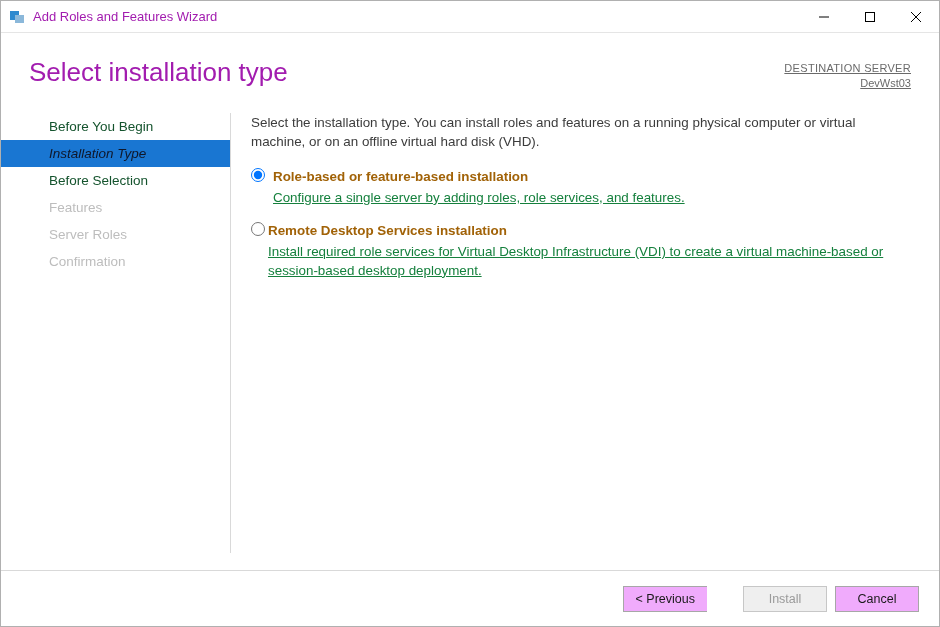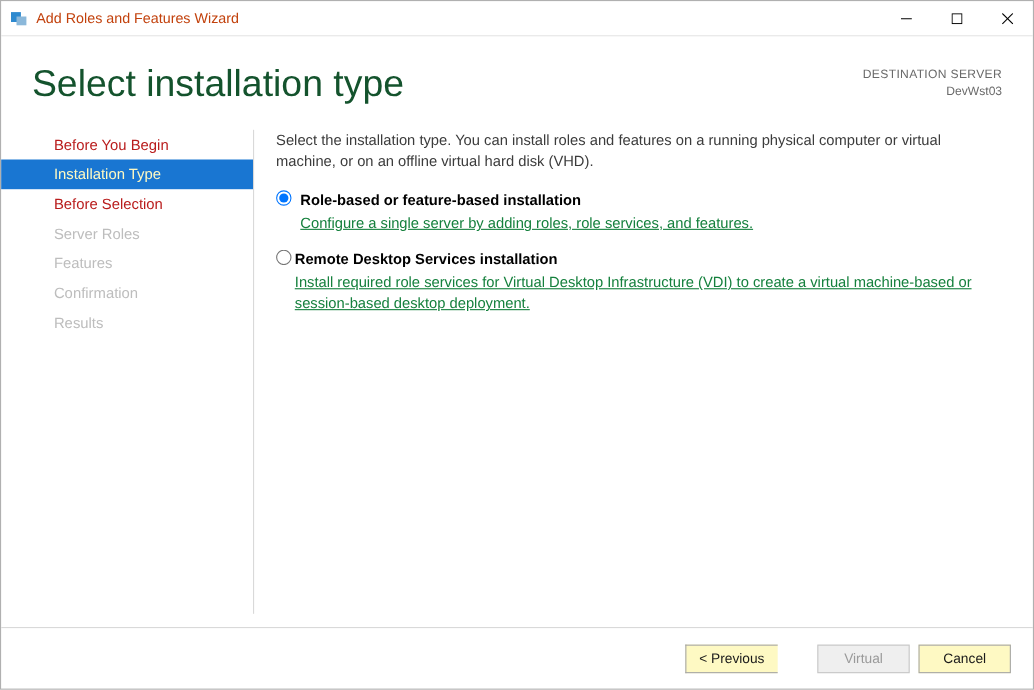--- a/index.html
+++ b/index.html
@@ -20,101 +20,103 @@
       display: flex;
       align-items: center;
       padding: 0 0 0 8px;
       border-bottom: 1px solid #e5e5e5;
     }
     .titlebar-icon {
       width: 16px; height: 16px;
       margin-right: 8px;
       display: inline-block;
     }
-    .titlebar-text { flex: 1; font-size: 13px; color: #c2410c; }
+    .titlebar-text { flex: 1; font-size: 13px; color: #a21caf; }
     .winbtns { display: flex; height: 100%; }
     .winbtn {
       width: 46px; height: 100%;
       display: flex; align-items: center; justify-content: center;
       cursor: default;
     }
     .winbtn svg { width: 10px; height: 10px; }
     .header {
       padding: 24px 28px 8px 28px;
       display: flex;
       align-items: flex-start;
     }
     .page-title {
-      font-size: 34px;
+      font-size: 26px;
       font-weight: 300;
-      color: #14532d;
+      color: #a21caf;
       flex: 1;
     }
     .dest {
       text-align: right;
       font-size: 11px;
       color: #6a6a6a;
       line-height: 1.35;
       padding-top: 4px;
+      text-decoration: underline;
     }
     .dest .dest-label { letter-spacing: .3px; }
     .body {
       flex: 1;
       display: flex;
       padding: 14px 28px 0 0;
       min-height: 0;
     }
     .sidebar {
       width: 230px;
       padding-left: 28px;
       border-right: 1px solid #d9d9d9;
       height: 440px;
     }
     .step {
       height: 27px;
       display: flex;
       align-items: center;
       padding: 0 0 0 20px;
       font-size: 13.5px;
-      color: #b91c1c;
+      color: #14532d;
       margin-left: -28px;
       padding-left: 48px;
     }
     .step.selected {
       background: #1976d2;
-      color: #fef9c3;
+      color: #0f172a;
+      font-style: italic;
     }
     .step.disabled { color: #bdbdbd; }
     .content {
       flex: 1;
       padding: 0 0 0 20px;
       color: #3c3c3c;
       font-size: 13.4px;
       line-height: 1.42;
     }
     .intro { margin-bottom: 16px; }
     .option { margin-bottom: 14px; display: flex; }
     .radio-col { width: 22px; padding-top: 1px; }
-    .opt-body .opt-title { font-weight: 700; color: #000000; margin-bottom: 2px; }
+    .opt-body .opt-title { font-weight: 700; color: #a16207; margin-bottom: 2px; }
     .opt-body .opt-desc { color: #15803d; text-decoration: underline; }
     input[type=radio] { width: 14px; height: 14px; }
     .footer {
       border-top: 1px solid #d9d9d9;
       height: 56px;
       display: flex;
       align-items: center;
       justify-content: flex-end;
       padding: 0 20px;
       gap: 8px;
     }
     .btn {
       height: 26px;
       min-width: 84px;
       padding: 0 12px;
-      background: #fef9c3;
+      background: #f0abfc;
       border: 1px solid #a7a7a7;
       font-size: 12.5px;
       color: #1a1a1a;
       cursor: default;
       display: inline-flex;
       align-items: center;
       justify-content: center;
     }
     .btn[disabled] { color: #9a9a9a; border-color: #c7c7c7; background: #efefef; }
     .btn-pair { display: flex; }
@@ -169,24 +171,23 @@
     <div class="dest-label">DESTINATION SERVER</div>
     <div>DevWst03</div>
   </div>
 </div>
 
 <div class="body">
   <div class="sidebar">
     <div class="step">Before You Begin</div>
     <div class="step selected">Installation Type</div>
     <div class="step">Before Selection</div>
+    <div class="step disabled">Features</div>
     <div class="step disabled">Server Roles</div>
-    <div class="step disabled">Features</div>
     <div class="step disabled">Confirmation</div>
-    <div class="step disabled">Results</div>
   </div>
 
   <div class="content">
     <p class="intro">Select the installation type. You can install roles and features on a running physical computer or virtual machine, or on an offline virtual hard disk (VHD).</p>
 
     <div class="option">
       <div class="radio-col">
         <input type="radio" name="insttype" checked="" style="">
       </div>
       <div class="opt-body">
@@ -205,15 +206,15 @@
       </div>
     </div>
   </div>
 </div>
 
 <div class="footer">
   <span class="btn-pair">
     <button class="btn">&lt; Previous</button>
   </span>
   <span class="spacer"></span>
-  <button class="btn" disabled="">Virtual</button>
+  <button class="btn" disabled="">Install</button>
   <button class="btn">Cancel</button>
 </div>
 
 </body></html>

